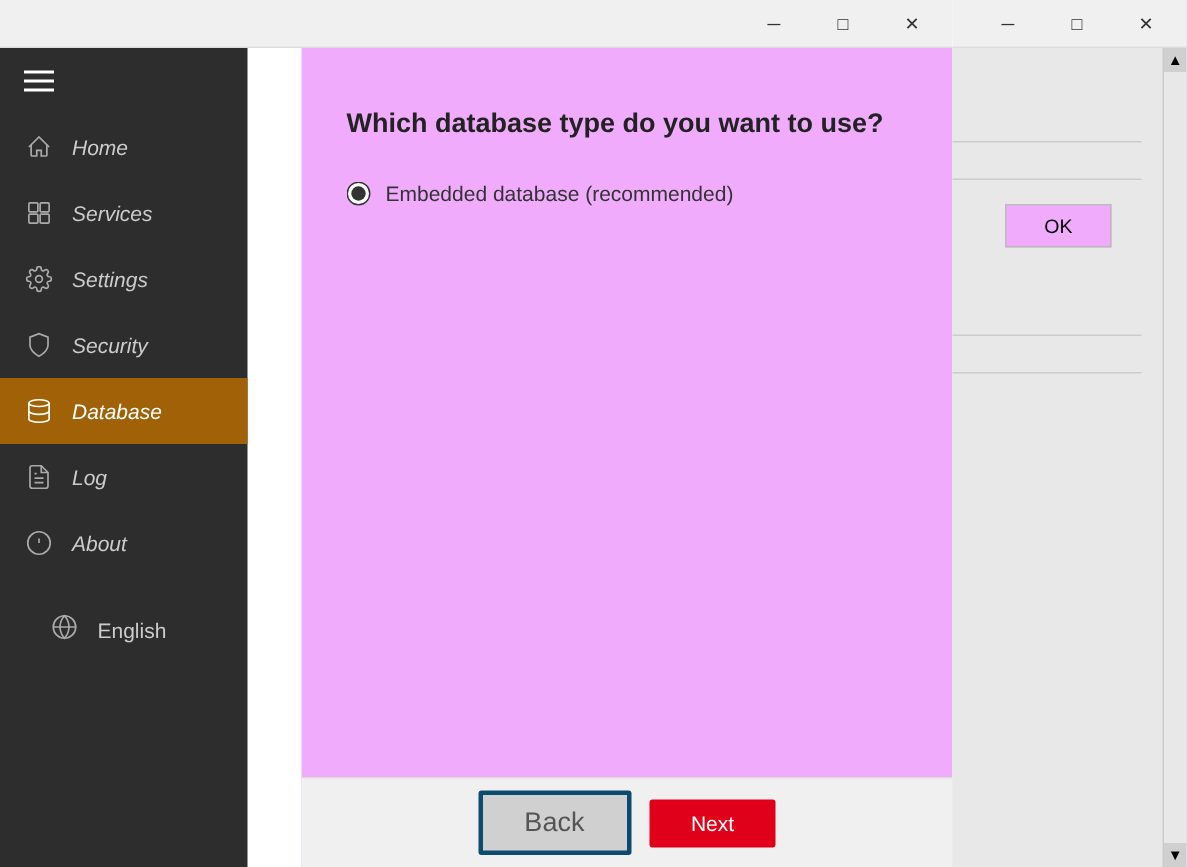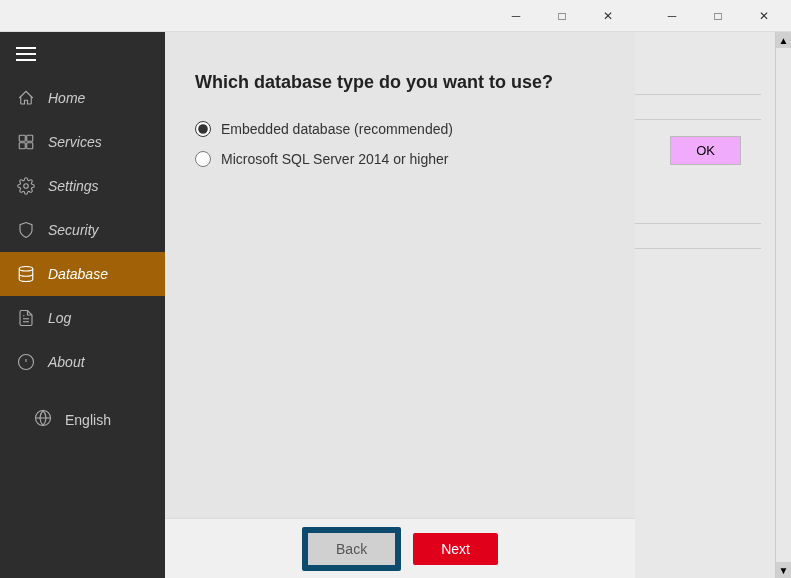--- a/index.html
+++ b/index.html
@@ -261,23 +261,24 @@
       padding-left: 33px;
       cursor: pointer;
       color: #ccc;
       font-size: 14px;
       gap: 12px;
     }
 
     
     .main-content {
       flex: 1;
-      background: #e5e5e5;
+      background: #f0abfc;
       display: flex;
       flex-direction: column;
+      margin-left: 36px;
     }
 
     .wizard-body {
       flex: 1;
       padding: 40px 30px 20px;
     }
 
     .wizard-title {
       font-size: 18px;
       font-weight: 600;
@@ -316,23 +317,23 @@
       display: flex;
       align-items: center;
       justify-content: center;
       gap: 12px;
       border-top: 1px solid #ddd;
       flex-shrink: 0;
     }
 
     .btn-back {
       background: #d0d0d0;
-      border: 6px solid #0c4a6e;
+      border: 3px solid #0c4a6e;
       padding: 8px 28px;
-      font-size: 14px;
+      font-size: 18px;
       cursor: pointer;
       color: #555;
       border-radius: 2px;
     }
 
     .btn-next {
       background: #e0001a;
       border: none;
       padding: 8px 28px;
       font-size: 14px;
@@ -496,24 +497,20 @@
     </div>
 
     <div class="main-content">
       <div class="wizard-body">
         <div class="wizard-title">Which database type do you want to use?</div>
         <div class="radio-group">
           <label class="radio-option">
             <input type="radio" name="dbtype" checked="" style="">
             <span class="radio-label">Embedded database (recommended)</span>
           </label>
-          <label class="radio-option">
-            <input type="radio" name="dbtype" style="">
-            <span class="radio-label">Microsoft SQL Server 2014 or higher</span>
-          </label>
         </div>
       </div>
 
       <div class="wizard-footer">
         <button class="btn-back">Back</button>
         <button class="btn-next">Next</button>
       </div>
     </div>
   </div>
 </div>

